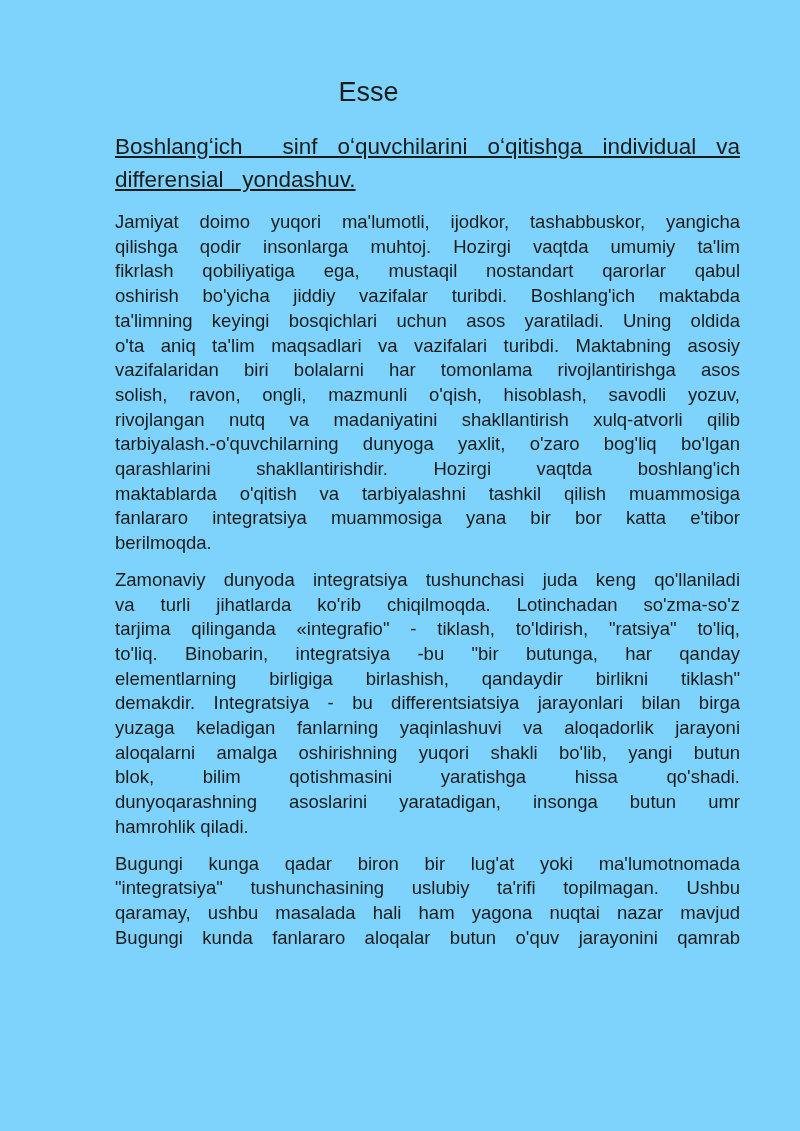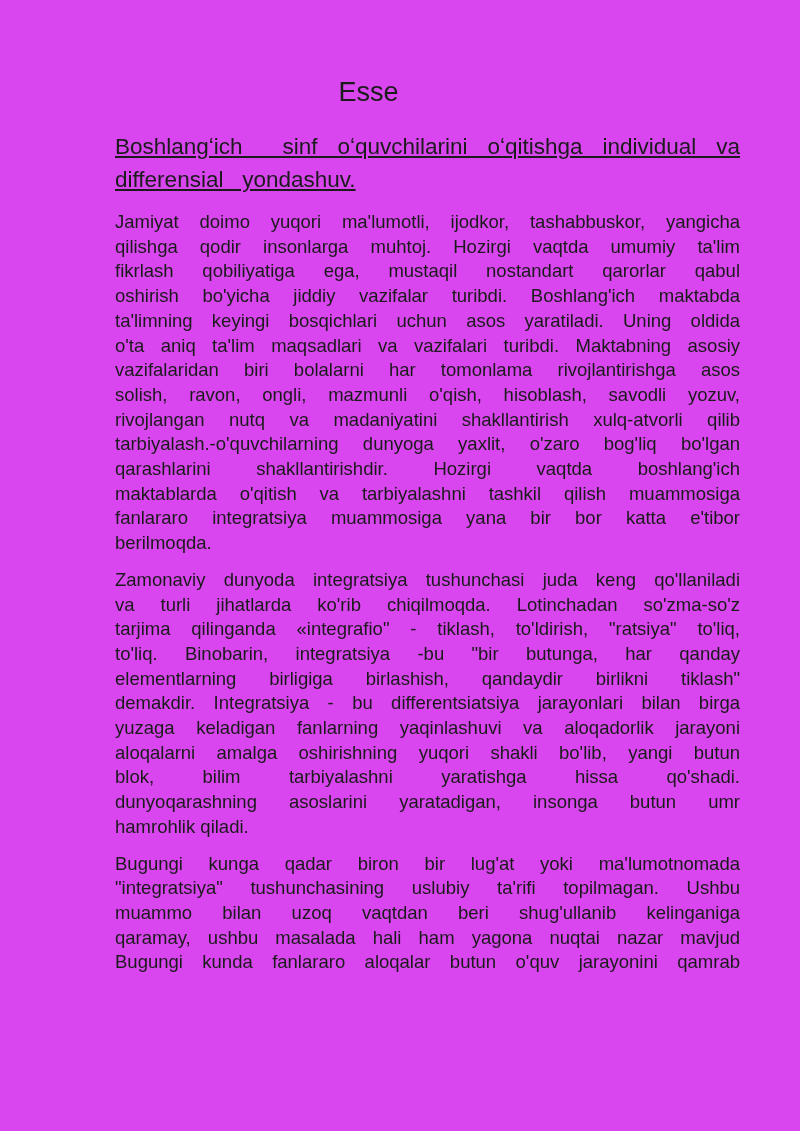--- a/index.html
+++ b/index.html
@@ -5,21 +5,21 @@
   html, body {
     margin: 0;
     padding: 0;
     background: #e8e8e8;
   }
   .page {
     position: relative;
     width: 800px;
     height: 1131px;
     margin: 0 auto;
-    background: #d946ef;
+    background: #7dd3fc;
     overflow: hidden;
     font-family: "Liberation Sans", "DejaVu Sans", sans-serif;
     color: #1b1b1b;
   }
   .content {
     position: absolute;
     left: 115px;
     top: 76px;
     width: 625px;
   }
@@ -87,26 +87,25 @@
         </div>
         <div class="paragraph">
           <div class="line">Zamonaviy dunyoda integratsiya tushunchasi juda keng qo'llaniladi</div>
           <div class="line">va turli jihatlarda ko'rib chiqilmoqda. Lotinchadan so'zma-so'z</div>
           <div class="line">tarjima qilinganda «integrafio" - tiklash, to'ldirish, "ratsiya" to'liq,</div>
           <div class="line">to'liq. Binobarin, integratsiya -bu "bir butunga, har qanday</div>
           <div class="line">elementlarning birligiga birlashish, qandaydir birlikni tiklash"</div>
           <div class="line">demakdir. Integratsiya - bu differentsiatsiya jarayonlari bilan birga</div>
           <div class="line">yuzaga keladigan fanlarning yaqinlashuvi va aloqadorlik jarayoni</div>
           <div class="line">aloqalarni amalga oshirishning yuqori shakli bo'lib, yangi butun</div>
-          <div class="line">blok, bilim tarbiyalashni yaratishga hissa qo'shadi.</div>
+          <div class="line">blok, bilim qotishmasini yaratishga hissa qo'shadi.</div>
           <div class="line">dunyoqarashning asoslarini yaratadigan, insonga butun umr</div>
           <div class="line lastline">hamrohlik qiladi.</div>
         </div>
         <div class="paragraph">
           <div class="line">Bugungi kunga qadar biron bir lug'at yoki ma'lumotnomada</div>
           <div class="line">"integratsiya" tushunchasining uslubiy ta'rifi topilmagan. Ushbu</div>
-          <div class="line">muammo bilan uzoq vaqtdan beri shug'ullanib kelinganiga</div>
           <div class="line">qaramay, ushbu masalada hali ham yagona nuqtai nazar mavjud</div>
           <div class="line">Bugungi kunda fanlararo aloqalar butun o'quv jarayonini qamrab</div>
         </div>
       </div>
   </div>
 </div>
 
 </body></html>

